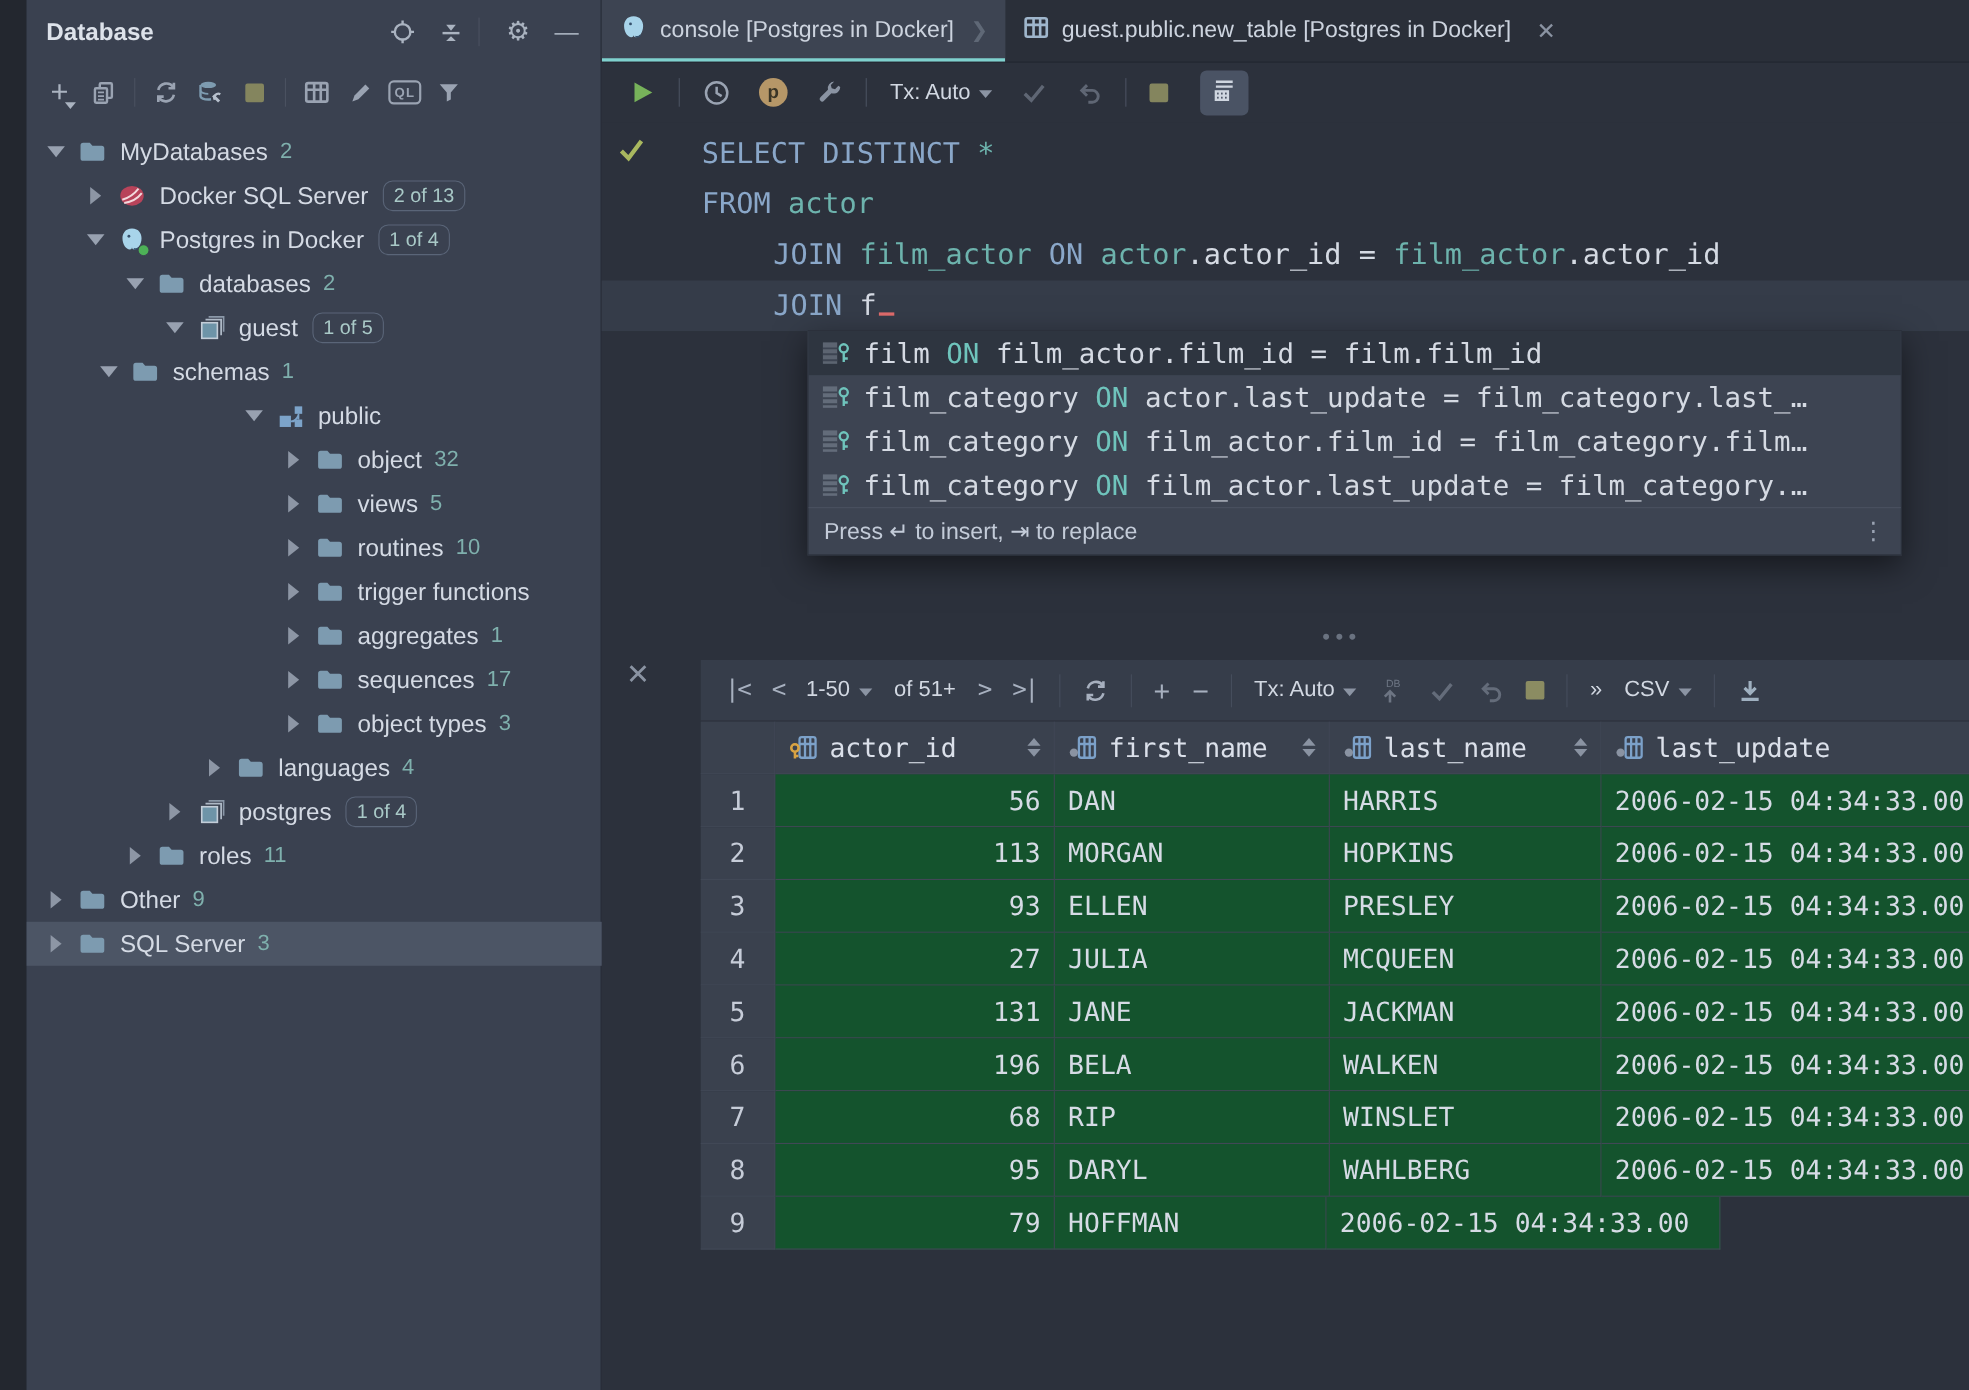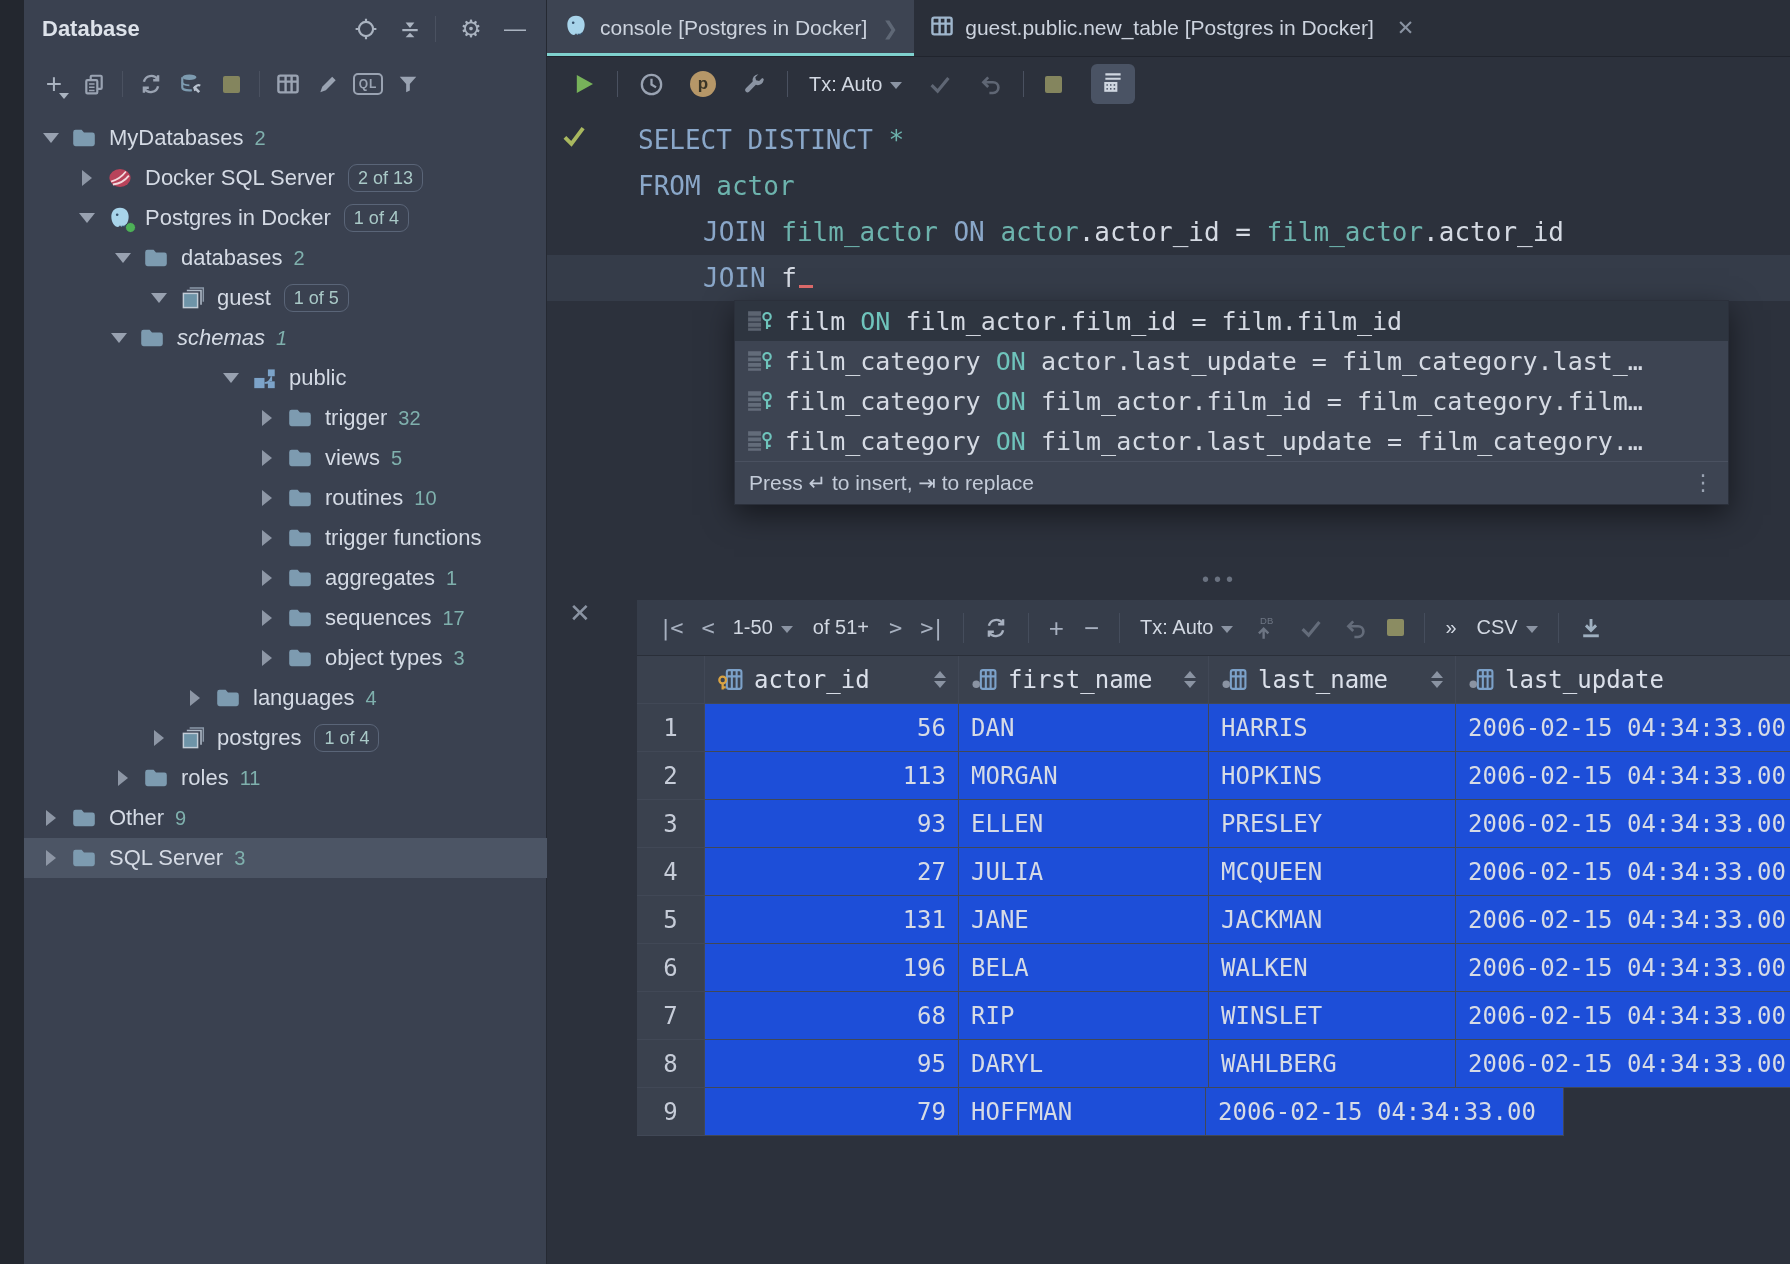--- a/index.html
+++ b/index.html
@@ -75,21 +75,21 @@
   #res-toolbar{position:absolute;left:613px;top:600px;width:1177px;height:56px;background:#363d4a;display:flex;align-items:center;padding:0 12px;box-sizing:border-box;border-bottom:1px solid #2a2f39;}
   .rt{margin:0 10px;display:flex;align-items:center;color:#a7b0bf;}
   .rt-nav{font-family:"DejaVu Sans Mono",monospace;font-size:22px;letter-spacing:-2px;color:#a7b0bf;}
   .rt-txt{font-size:20px;color:#d2d8e2;}
   .rt-sep{width:1px;height:30px;background:#454d5c;margin:0 10px;}
   .rt-stop{width:17px;height:17px;background:#8b8c62;border-radius:2px;}
   .rt-pm{font-size:26px;color:#a7b0bf;line-height:1;}
 
   #grid{position:absolute;left:613px;top:656px;width:1177px;}
   .g-row{display:flex;height:48px;}
-  .g-cell{box-sizing:border-box;border-right:1px solid #414856;border-bottom:1px solid #414856;display:flex;align-items:center;font-family:"DejaVu Sans Mono",monospace;font-size:24px;color:#d6dbe5;padding:0 12px;overflow:hidden;white-space:pre;background:#1d4ed8;}
+  .g-cell{box-sizing:border-box;border-right:1px solid #414856;border-bottom:1px solid #414856;display:flex;align-items:center;font-family:"DejaVu Sans Mono",monospace;font-size:24px;color:#d6dbe5;padding:0 12px;overflow:hidden;white-space:pre;background:#14532d;}
   .g-gutter{background:#3a414e;justify-content:center;color:#c6ccd8;padding:0;}
   .g-head{background:#3a414e;color:#dbe0ea;}
   .g-right{justify-content:flex-end;}
   .colicon{flex:none;margin-right:9px;display:flex;align-items:center;}
   .sorter{margin-left:auto;display:flex;flex-direction:column;gap:3px;padding-left:8px;}
   .sorter .up{width:0;height:0;border-left:6px solid transparent;border-right:6px solid transparent;border-bottom:7px solid #8a93a2;}
   .sorter .dn{width:0;height:0;border-left:6px solid transparent;border-right:6px solid transparent;border-top:7px solid #8a93a2;}
 </style>
 </head>
 <body>
@@ -233,21 +233,21 @@
           <span class="ticon">
             <svg width="25" height="25" viewBox="0 0 22 22">
               <rect x="3" y="6.5" width="12.5" height="12.5" fill="#6e94a8" stroke="#c3cdd8" stroke-width="1.3"></rect>
               <path d="M6 4 h12.5 v12.5" fill="none" stroke="#aeb9c6" stroke-width="1.4"></path>
               <path d="M8.5 1.8 h12 v12" fill="none" stroke="#8b98a8" stroke-width="1.3"></path>
             </svg>
           </span>
           <span class="tlabel">guest</span>
           <span class="tbadge">1 of 5</span>
         </div>
-        <div class="tree-row" style="padding-left: 84px; font-style: italic;">
+        <div class="tree-row" style="padding-left: 64px;">
           <span class="tw">
             <span class="tri-down"></span>
           </span>
           <span class="ticon">
             <svg width="24" height="20" viewBox="0 0 20 16">
               <path d="M1 3.2 q0-2 2-2 h5 l2 2.2 h7 q2 0 2 2 v7.4 q0 2-2 2 H3 q-2 0-2-2z" fill="#7d9bb0"></path>
             </svg>
           </span>
           <span class="tlabel">schemas</span>
           <span class="tcount">1</span>
@@ -268,21 +268,21 @@
         </div>
         <div class="tree-row" style="padding-left: 232px;">
           <span class="tw">
             <span class="tri-right"></span>
           </span>
           <span class="ticon">
             <svg width="24" height="20" viewBox="0 0 20 16">
               <path d="M1 3.2 q0-2 2-2 h5 l2 2.2 h7 q2 0 2 2 v7.4 q0 2-2 2 H3 q-2 0-2-2z" fill="#7d9bb0"></path>
             </svg>
           </span>
-          <span class="tlabel">trigger</span>
+          <span class="tlabel">object</span>
           <span class="tcount">32</span>
         </div>
         <div class="tree-row" style="padding-left: 232px;">
           <span class="tw">
             <span class="tri-right"></span>
           </span>
           <span class="ticon">
             <svg width="24" height="20" viewBox="0 0 20 16">
               <path d="M1 3.2 q0-2 2-2 h5 l2 2.2 h7 q2 0 2 2 v7.4 q0 2-2 2 H3 q-2 0-2-2z" fill="#7d9bb0"></path>
             </svg>

